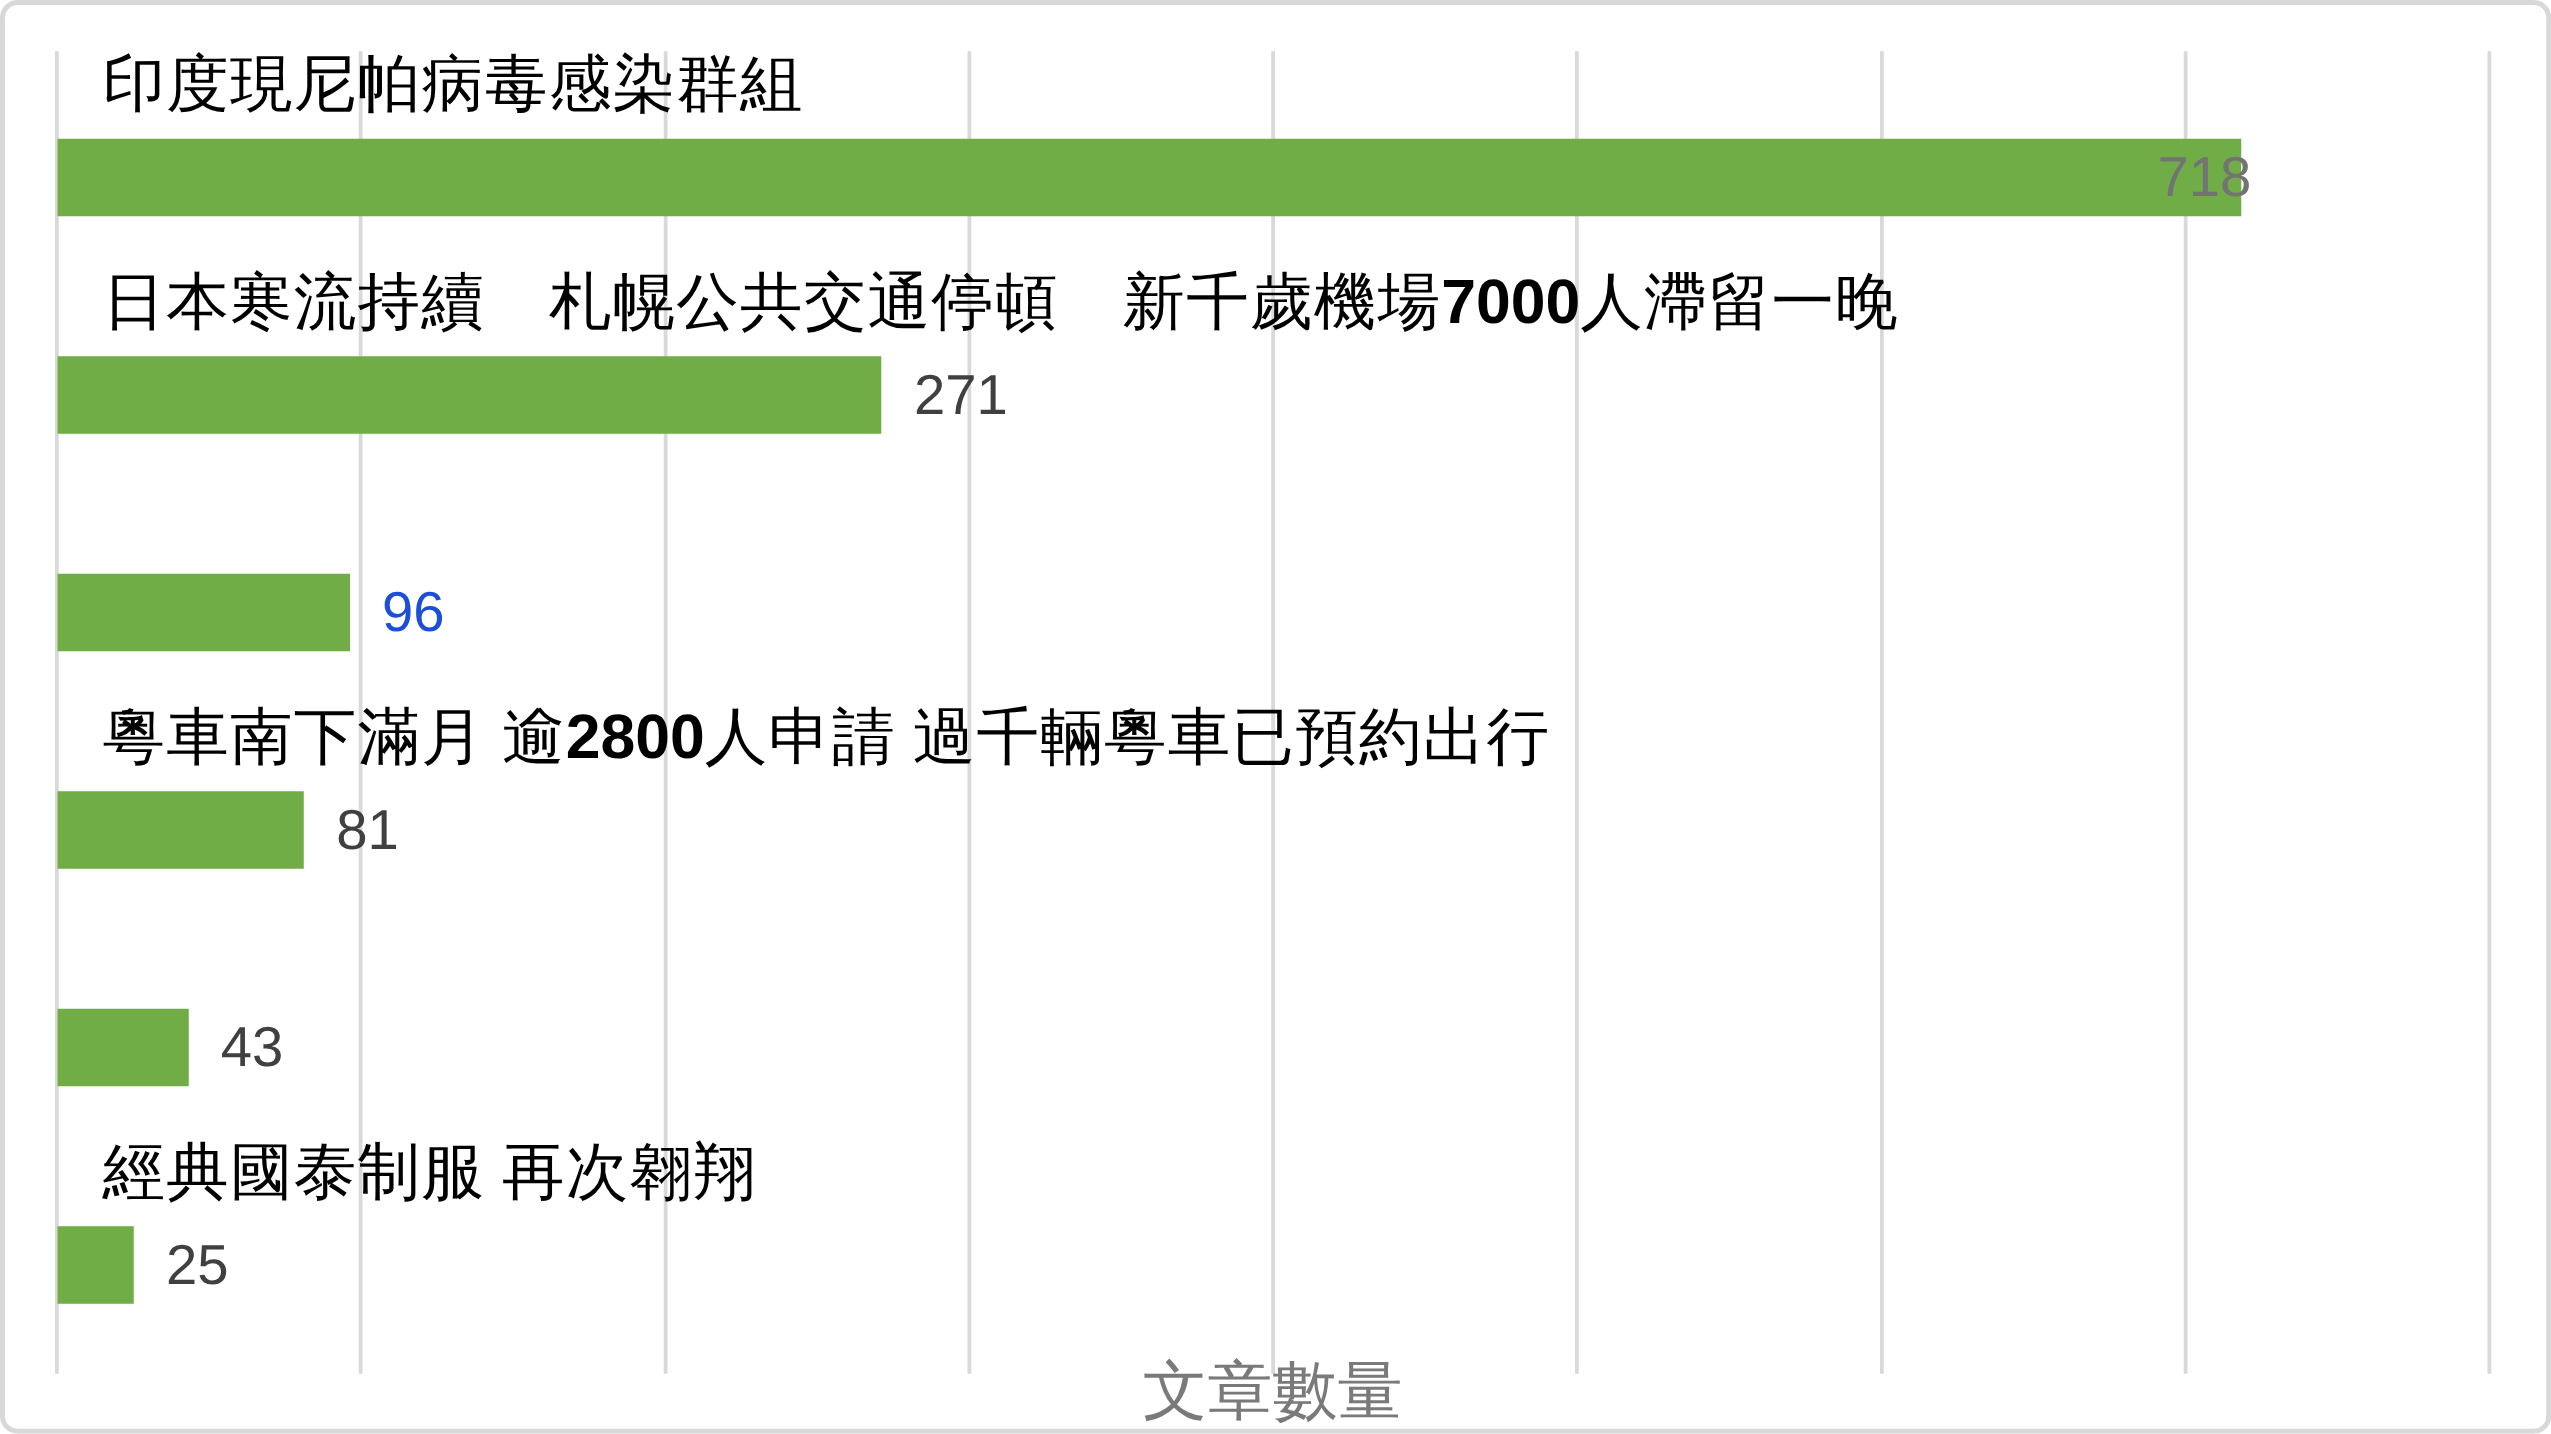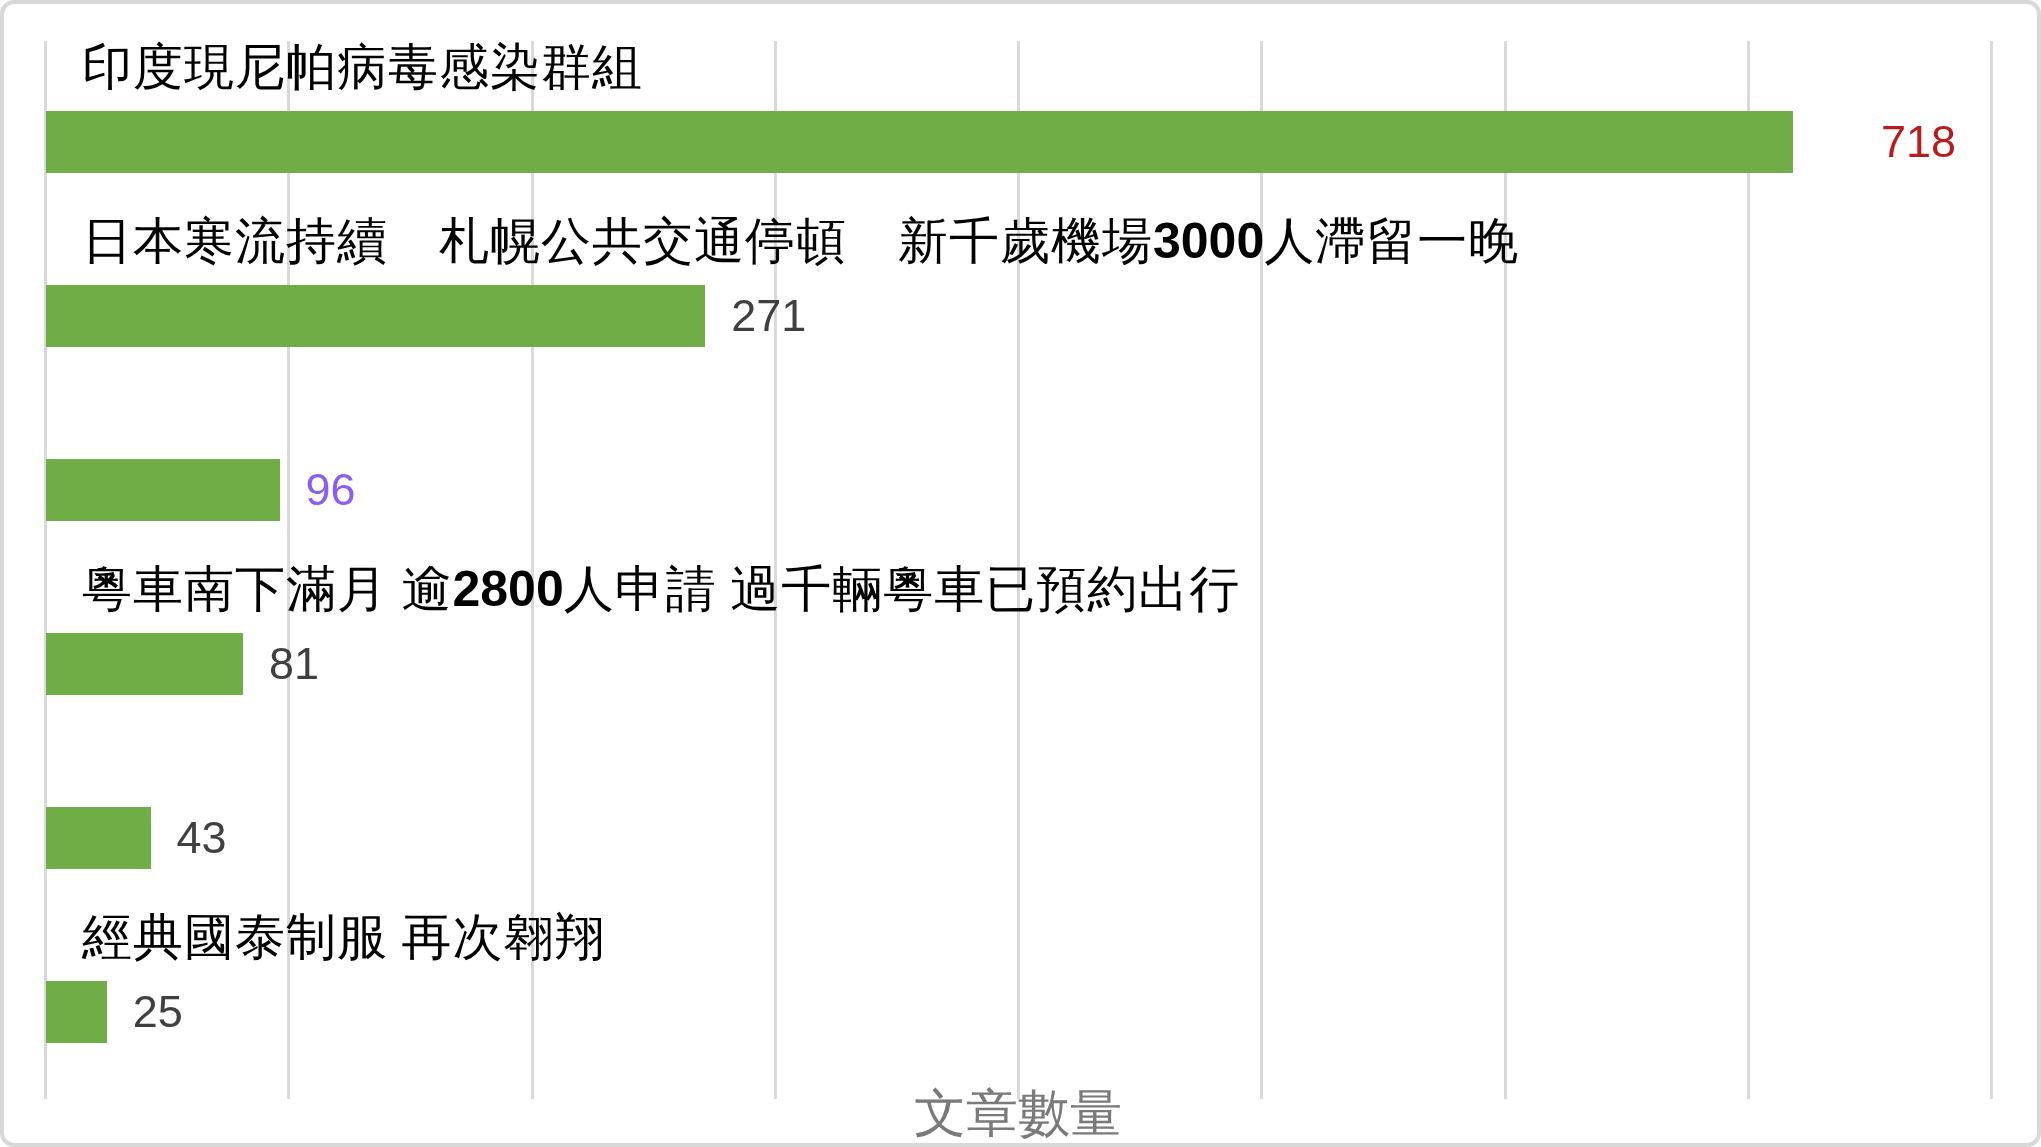--- a/index.html
+++ b/index.html
@@ -59,32 +59,32 @@
         <div class="gridline" style="left: 1013px; background: rgb(217, 217, 217);"></div>
         <div class="gridline" style="left: 1256.25px; background: rgb(217, 217, 217);"></div>
         <div class="gridline" style="left: 1499.5px; background: rgb(217, 217, 217);"></div>
         <div class="gridline" style="left: 1742.75px; background: rgb(217, 217, 217);"></div>
         <div class="gridline" style="left: 1986px; background: rgb(217, 217, 217);"></div>
       </div>
     <div id="rows">
   <div class="row" style="top: 35px;">
     <div class="cat-label" style="color: rgb(0, 0, 0);">印度現尼帕病毒感染群組</div>
     <div class="bar" style="width: 1746.53px; background: rgb(112, 173, 71);"></div>
-    <div class="value-label" style="left: 1877px; color: #b91c1c;">718</div>
+    <div class="value-label" style="left: 1722px; color: #737373;">718</div>
   </div>
 
   <div class="row" style="top: 209px;">
-    <div class="cat-label" style="color: rgb(0, 0, 0);">日本寒流持續　札幌公共交通停頓　新千歲機場<b class="num">3000</b>人滯留一晚</div>
+    <div class="cat-label" style="color: rgb(0, 0, 0);">日本寒流持續　札幌公共交通停頓　新千歲機場<b class="num">7000</b>人滯留一晚</div>
     <div class="bar" style="width: 659.207px; background: rgb(112, 173, 71);"></div>
     <div class="value-label" style="left: 727.207px; color: rgb(64, 64, 64);">271</div>
   </div>
 
   <div class="row" style="top: 383px;">
     <div class="bar" style="width: 233.52px; background: rgb(112, 173, 71);"></div>
-    <div class="value-label" style="left: 301.52px; color: #8b5cf6;">96</div>
+    <div class="value-label" style="left: 301.52px; color: #1d4ed8;">96</div>
   </div>
 
   <div class="row" style="top: 557px;">
     <div class="cat-label" style="color: rgb(0, 0, 0);">粵車南下滿月 逾<b class="num">2800</b>人申請 過千輛粵車已預約出行</div>
     <div class="bar" style="width: 197.032px; background: rgb(112, 173, 71);"></div>
     <div class="value-label" style="left: 265.033px; color: rgb(64, 64, 64);">81</div>
   </div>
 
   <div class="row" style="top: 731px;">
     <div class="bar" style="width: 104.597px; background: rgb(112, 173, 71);"></div>

